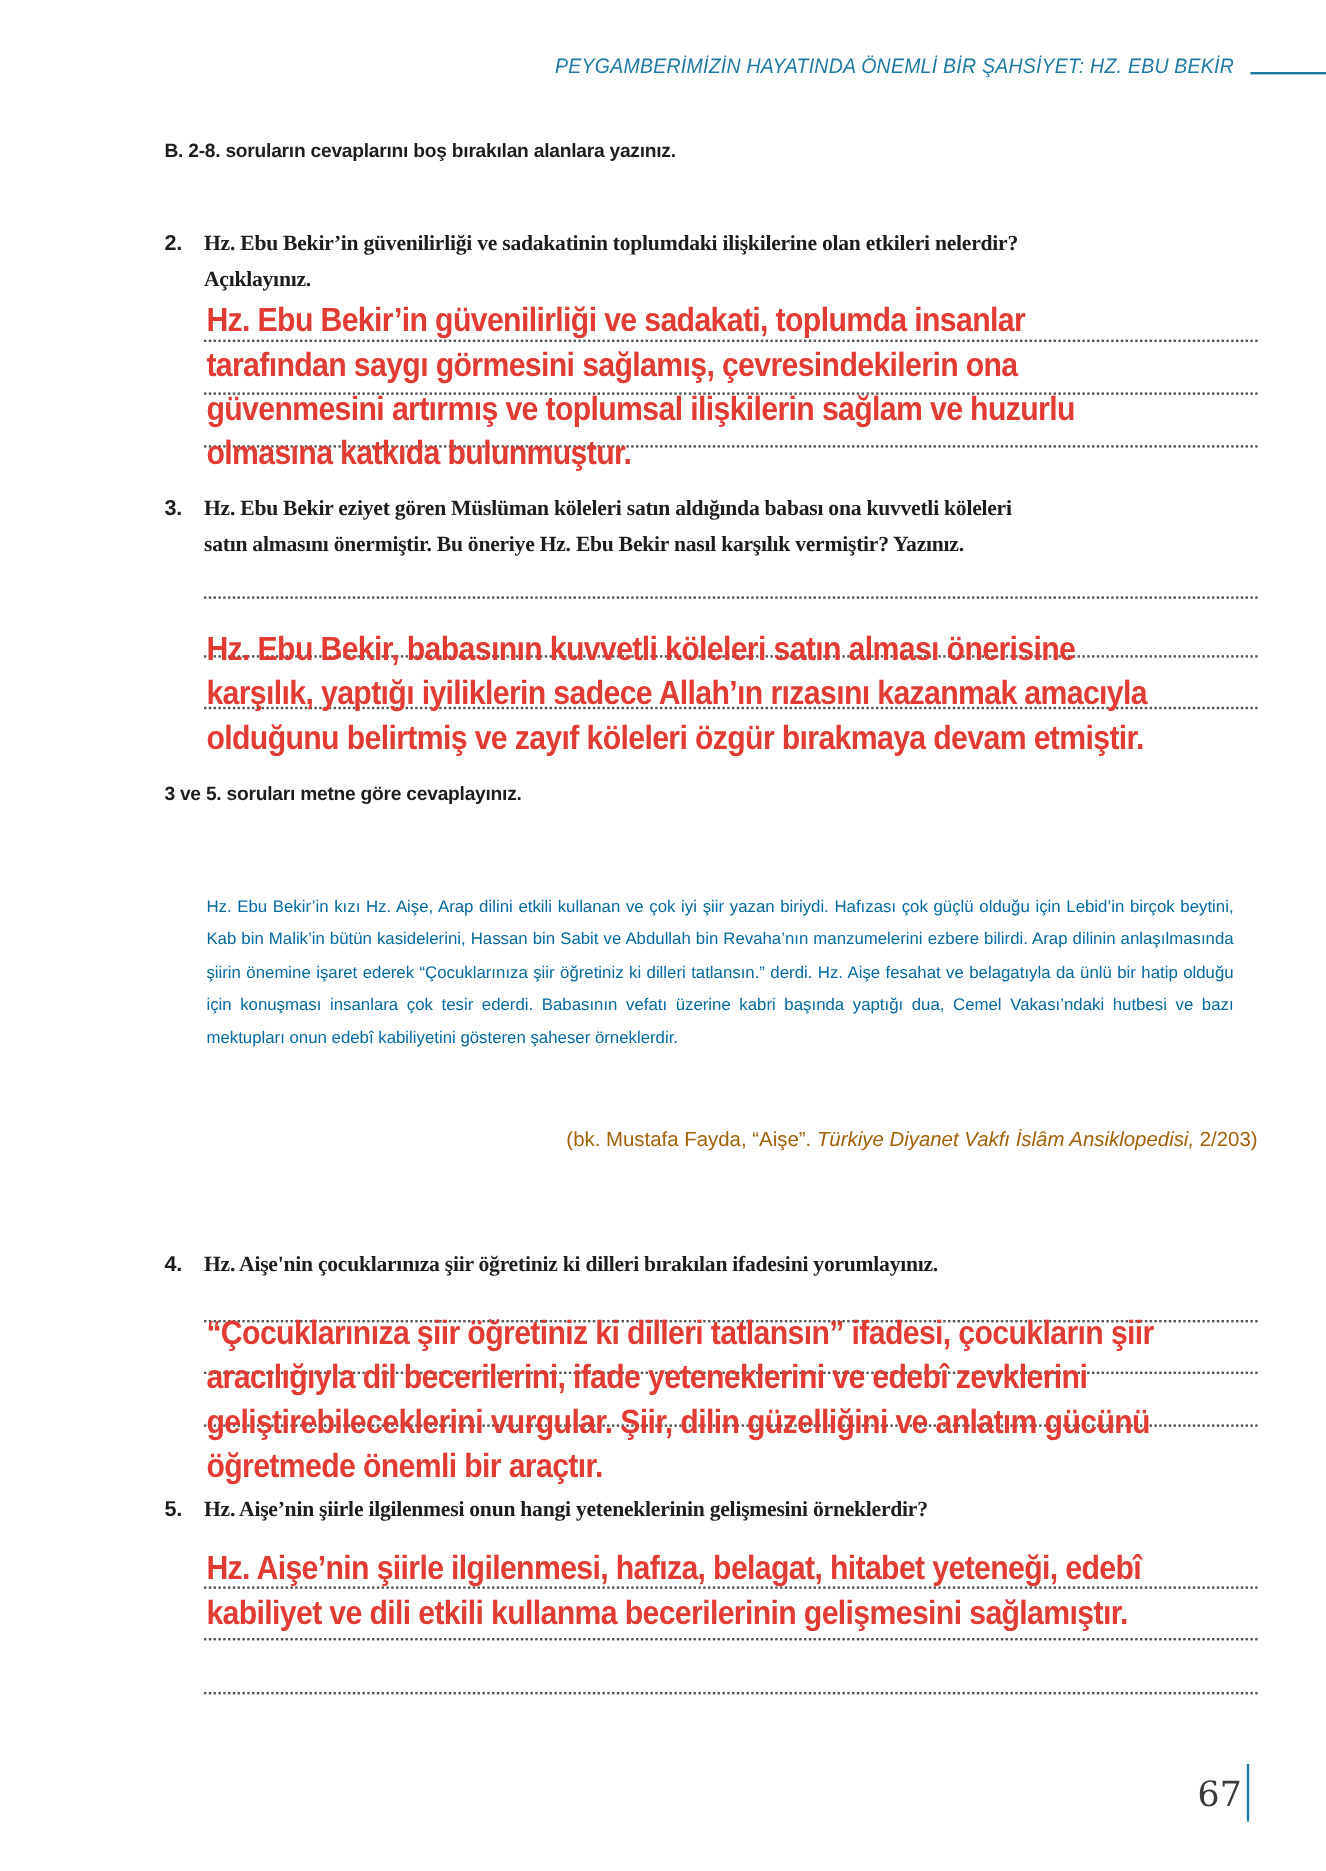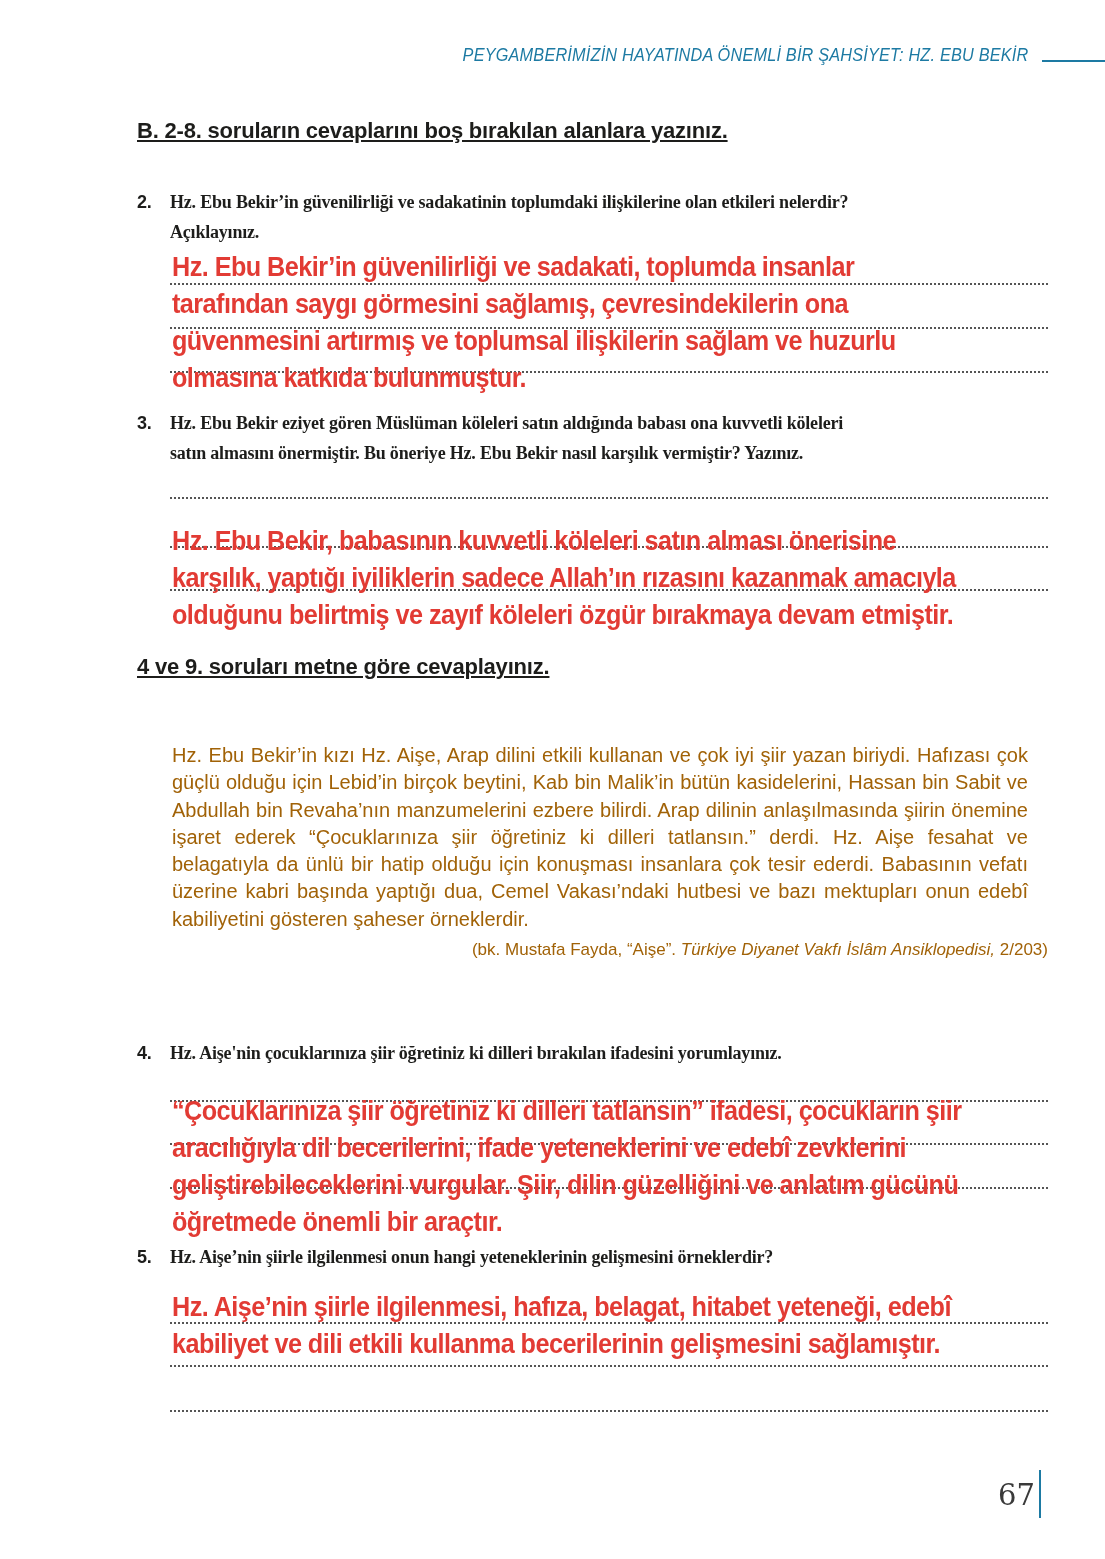--- a/index.html
+++ b/index.html
@@ -33,24 +33,23 @@
     top: 60px;
     width: 74px;
     border-top: 2px solid #1d7aa3;
   }
 
   
   .bold-note {
     position: absolute;
     left: 117px;
     font-weight: bold;
-    font-size: 22px;
+    font-size: 16px;
     letter-spacing: -0.2px;
     white-space: nowrap;
-    text-decoration: underline;
   }
 
   
   .q {
     position: absolute;
     left: 117px;
     display: flex;
     font-weight: bold;
     font-size: 18px;
     line-height: 30px;
@@ -81,24 +80,24 @@
     height: 0;
     border-top: 2px dotted rgba(55,55,55,0.85);
   }
 
   
   .passage {
     position: absolute;
     left: 152px;
     top: 742px;
     width: 856px;
-    font-size: 20px;
+    font-size: 14px;
     line-height: 27.3px;
     text-align: justify;
-    color: #a16207;
+    color: #0369a1;
   }
   .citation {
     position: absolute;
     left: 152px;
     top: 940px;
     width: 876px;
     text-align: right;
     font-size: 17px;
     color: #a16207;
     white-space: nowrap;
@@ -153,21 +152,21 @@
 satın almasını önermiştir. Bu öneriye Hz. Ebu Bekir nasıl karşılık vermiştir? Yazınız.</div>
   </div>
 
   <div class="rule" style="top:497px"></div>
   <div class="rule" style="top:546px"></div>
   <div class="rule" style="top:589px"></div>
   <div class="answer" style="top:522px">Hz. Ebu Bekir, babasının kuvvetli köleleri satın alması önerisine
 karşılık, yaptığı iyiliklerin sadece Allah’ın rızasını kazanmak amacıyla
 olduğunu belirtmiş ve zayıf köleleri özgür bırakmaya devam etmiştir.</div>
 
-  <div class="bold-note" style="top:654px">4 ve 9. soruları metne göre cevaplayınız.</div>
+  <div class="bold-note" style="top:654px">3 ve 5. soruları metne göre cevaplayınız.</div>
 
   <div class="passage">Hz. Ebu Bekir’in kızı Hz. Aişe, Arap dilini etkili kullanan ve çok iyi şiir yazan biriydi. Hafızası çok güçlü olduğu için Lebid’in birçok beytini, Kab bin Malik’in bütün kasidelerini, Hassan bin Sabit ve Abdullah bin Revaha’nın manzumelerini ezbere bilirdi. Arap dilinin anlaşılmasında şiirin önemine işaret ederek “Çocuklarınıza şiir öğretiniz ki dilleri tatlansın.” derdi. Hz. Aişe fesahat ve belagatıyla da ünlü bir hatip olduğu için konuşması insanlara çok tesir ederdi. Babasının vefatı üzerine kabri başında yaptığı dua, Cemel Vakası’ndaki hutbesi ve bazı mektupları onun edebî kabiliyetini gösteren şaheser örneklerdir.</div>
   <div class="citation">
     <span>(bk. Mustafa Fayda, “Aişe”. </span><span class="it">Türkiye Diyanet Vakfı İslâm Ansiklopedisi,</span><span> 2/203)</span>
   </div>
 
   <div class="q" style="top:1038px">
     <span class="num">4.</span>
     <div class="qtext">Hz. Aişe'nin çocuklarınıza şiir öğretiniz ki dilleri bırakılan ifadesini yorumlayınız.</div>
   </div>

